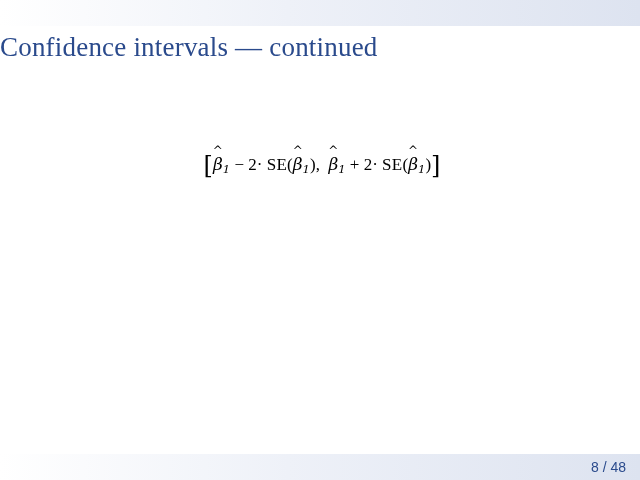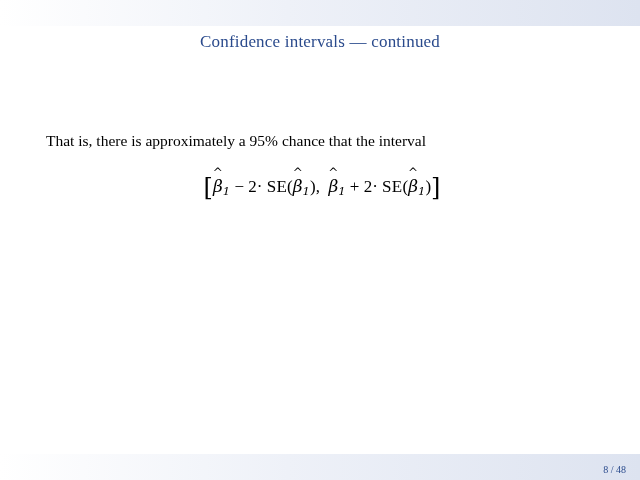--- a/index.html
+++ b/index.html
@@ -40,23 +40,23 @@
     width: 640px;
     height: 26px;
     background: linear-gradient(to right, #ffffff 0%, #eef1f8 45%, #dde3f0 100%);
   }
 
   .slide-title {
     position: absolute;
     top: 32px;
     left: 0;
     width: 640px;
-    text-align: center;
+    text-align: left;
     color: #2a4a8c;
-    font-size: 17px;
+    font-size: 27px;
     font-family: "Liberation Serif", serif;
     letter-spacing: 0.2px;
   }
 
   .content {
     position: absolute;
     top: 130px;
     left: 46px;
     width: 552px;
     color: #000000;
@@ -124,38 +124,37 @@
 
   .interval-val {
     font-family: "DejaVu Serif", serif;
     font-style: normal;
   }
 
   .page-number {
     position: absolute;
     right: 14px;
     bottom: 5px;
-    font-size: 10px;
+    font-size: 14px;
     color: #2a4a8c;
-    font-family: Liberation Serif, serif;
+    font-family: Liberation Sans, sans-serif;
   }
 </style>
 </head>
 <body>
 
 <div class="slide">
 
   <div class="header-band"></div>
   <div class="footer-band"></div>
 
   <div class="slide-title">Confidence intervals — continued</div>
 
   <div class="content">
 
-    <p class="para">That is, there is approximately a 95% chance that the interval</p>
 
     <div class="formula-block">
       <span class="bracket">[</span><span class="beta-hat"><span class="hat">^</span><span>β</span></span><sub class="idx">1</sub>
       <span class="op">−</span>
       <span class="num">2</span><span class="cdot">·</span>
       <span class="se">SE</span><span class="op">(</span><span class="beta-hat"><span class="hat">^</span><span>β</span></span><sub class="idx">1</sub><span class="op">)</span><span class="op">,</span>
       &nbsp;<span class="beta-hat"><span class="hat">^</span><span>β</span></span><sub class="idx">1</sub>
       <span class="op">+</span>
       <span class="num">2</span><span class="cdot">·</span>
       <span class="se">SE</span><span class="op">(</span><span class="beta-hat"><span class="hat">^</span><span>β</span></span><sub class="idx">1</sub><span class="op">)</span><span class="bracket">]</span>

